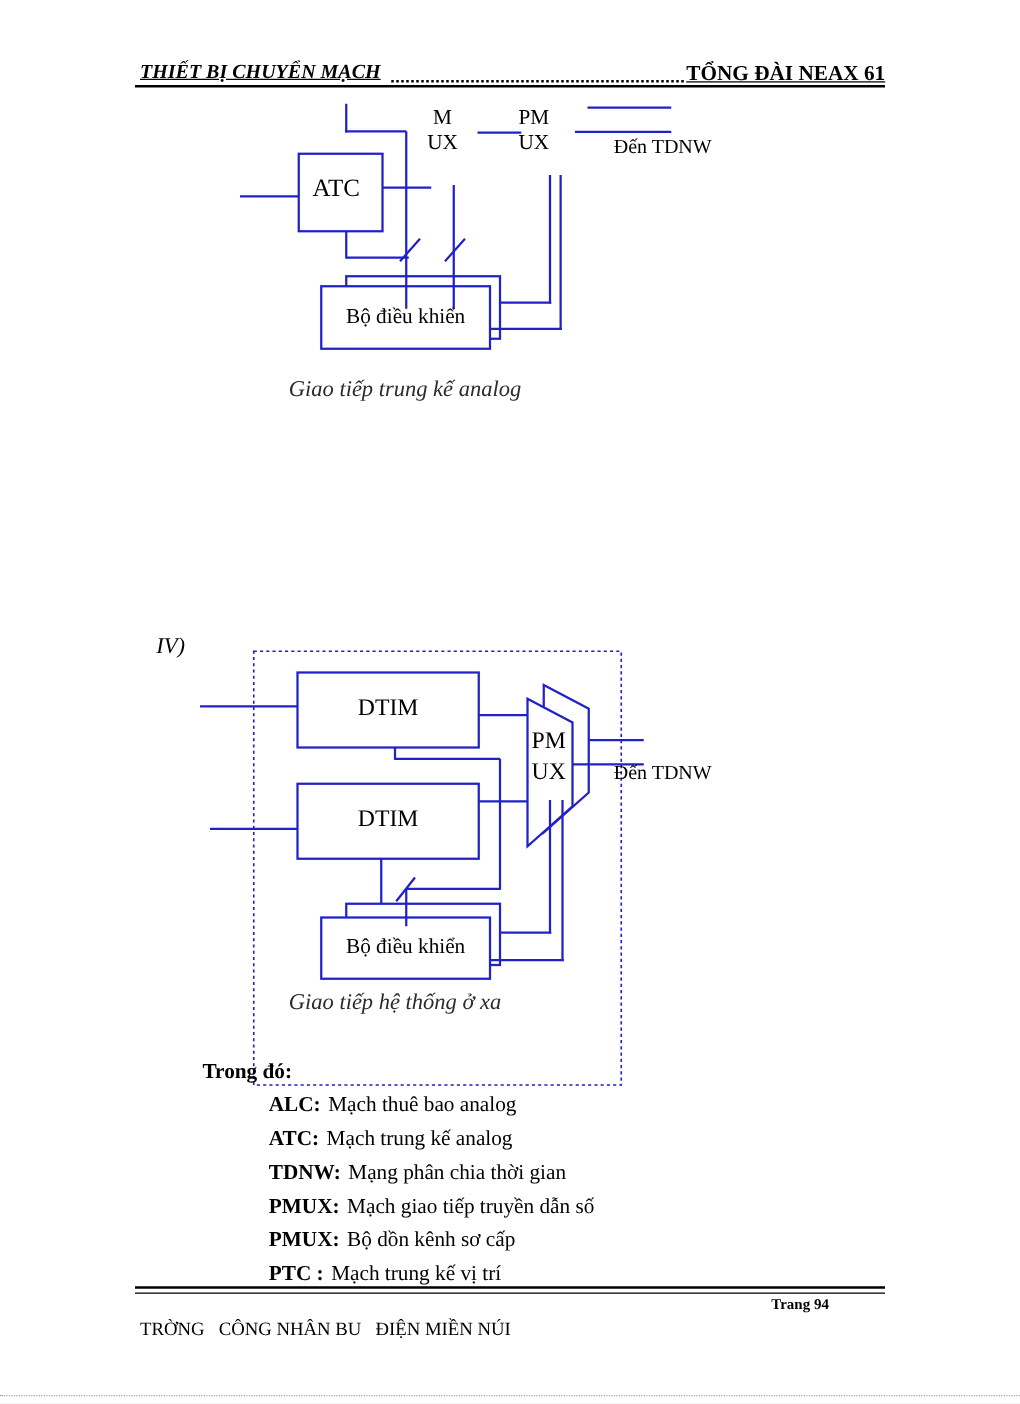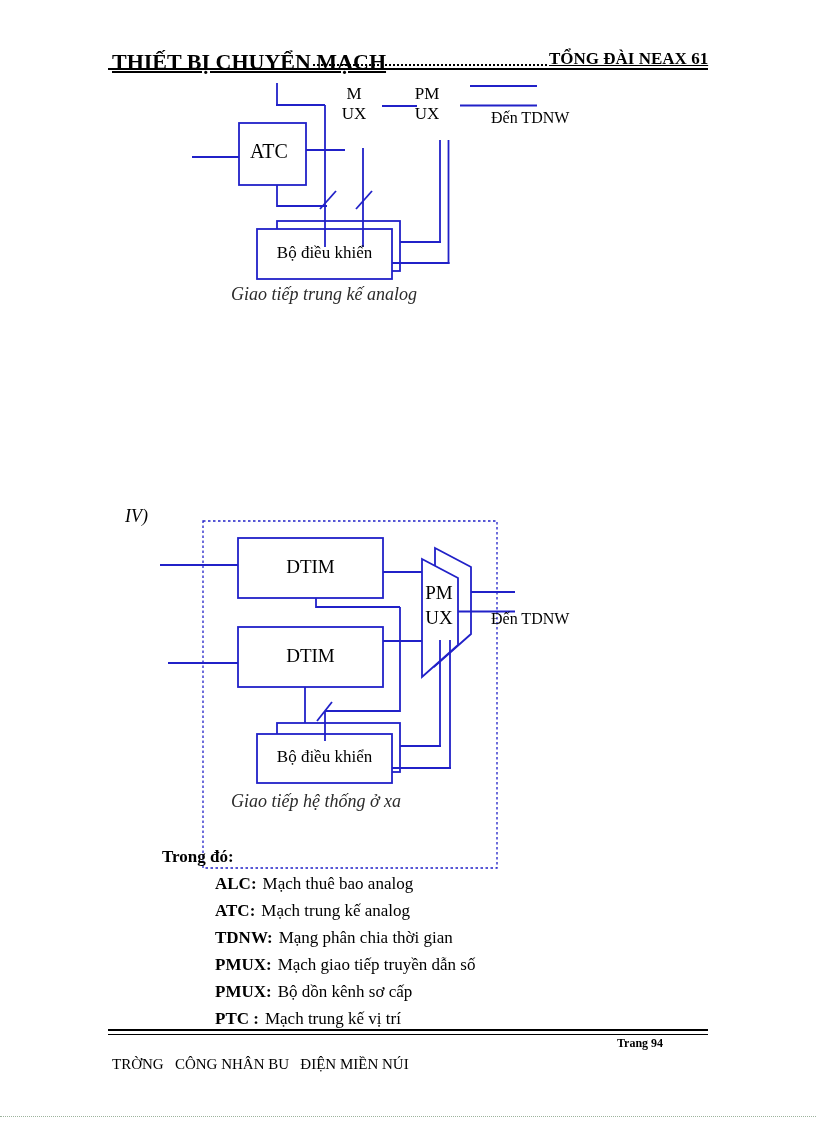--- a/index.html
+++ b/index.html
@@ -10,31 +10,31 @@
     background:#ffffff;
     font-family:"Liberation Serif","DejaVu Serif",serif;
     color:#000;
     overflow:hidden;
   }
   .abs{position:absolute;}
   .svglayer{position:absolute;left:0;top:0;z-index:1;}
   .txt{position:absolute;z-index:3;white-space:nowrap;}
   .center{text-align:center;}
   
-  .hdr-left{left:112px;top:49px;font-size:22px;font-weight:bold;text-decoration:underline;}
+  .hdr-left{left:112px;top:49px;font-size:16px;font-weight:bold;font-style:italic;text-decoration:underline;}
   .hdr-right{left:549px;top:49px;font-size:17px;font-weight:bold;text-decoration:underline;}
   .hdr-leader{left:313px;top:55px;width:234px;height:9px;border-bottom:2px dotted #000;z-index:2;}
   .hdr-rule{left:108px;top:68px;width:600px;height:0;border-top:2px solid #000;z-index:2;}
   
   .atc-label{left:239px;top:140px;width:60px;font-size:20px;}
   .mux-m{left:336px;top:84px;width:36px;font-size:17px;line-height:20px;}
   .mux-pm{left:405px;top:84px;width:44px;font-size:17px;line-height:20px;}
   .tdnw1{left:491px;top:109px;font-size:16px;}
   .ctrl1-label{left:257px;top:243px;width:135px;font-size:17px;}
-  .cap1{left:231px;top:284px;font-size:18px;font-style:italic;color:#2b2b2b;}
+  .cap1{left:231px;top:301px;font-size:18px;font-style:italic;color:#2b2b2b;}
   
   .iv-label{left:125px;top:506px;font-size:18px;font-style:italic;}
   .dtim1-label{left:238px;top:556px;width:145px;font-size:19px;}
   .dtim2-label{left:238px;top:645px;width:145px;font-size:19px;}
   .pmux-label{left:417px;top:580px;width:44px;font-size:19px;line-height:25px;}
   .tdnw2{left:491px;top:610px;font-size:16px;}
   .ctrl2-label{left:257px;top:747px;width:135px;font-size:17px;}
   .cap2{left:231px;top:791px;font-size:18px;font-style:italic;color:#2b2b2b;}
   
   .trongdo{left:162px;top:847px;font-size:17px;font-weight:bold;}

